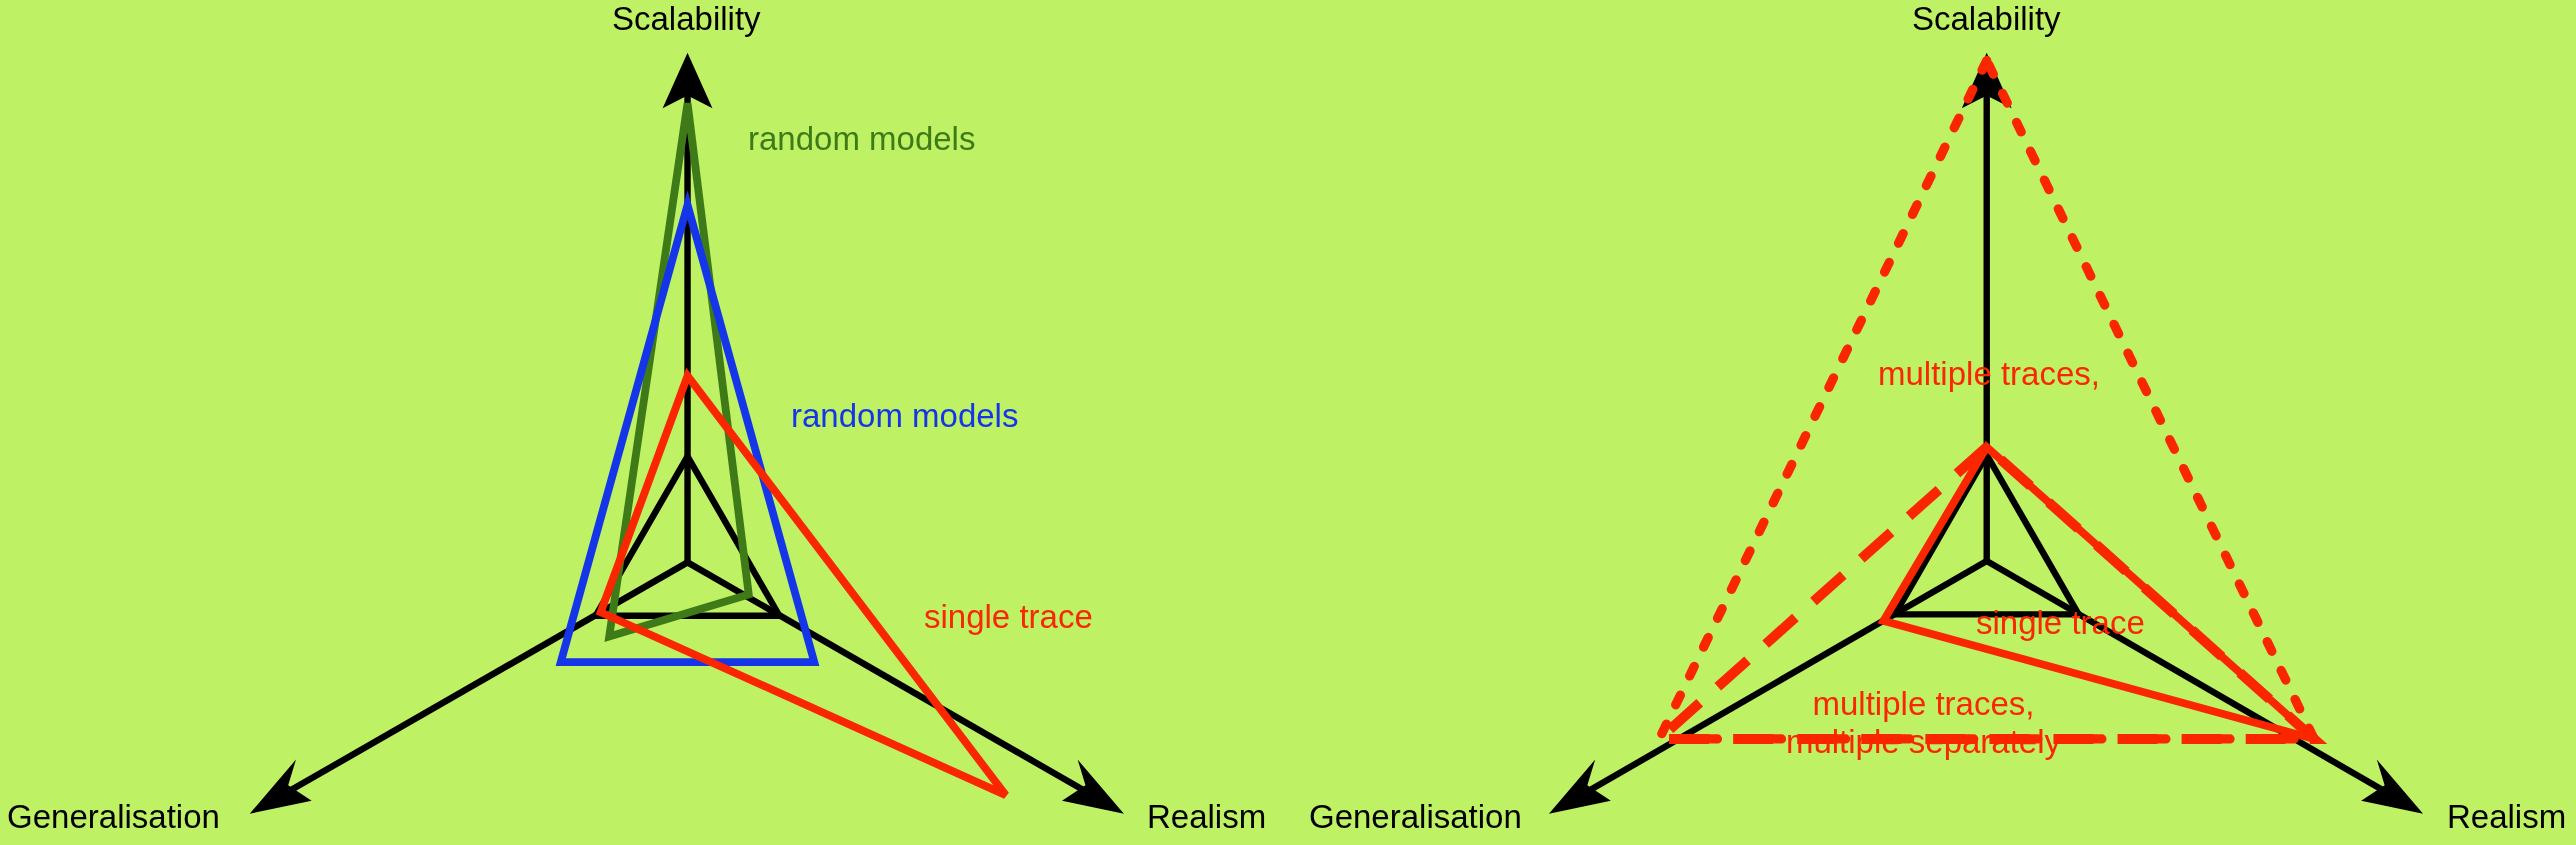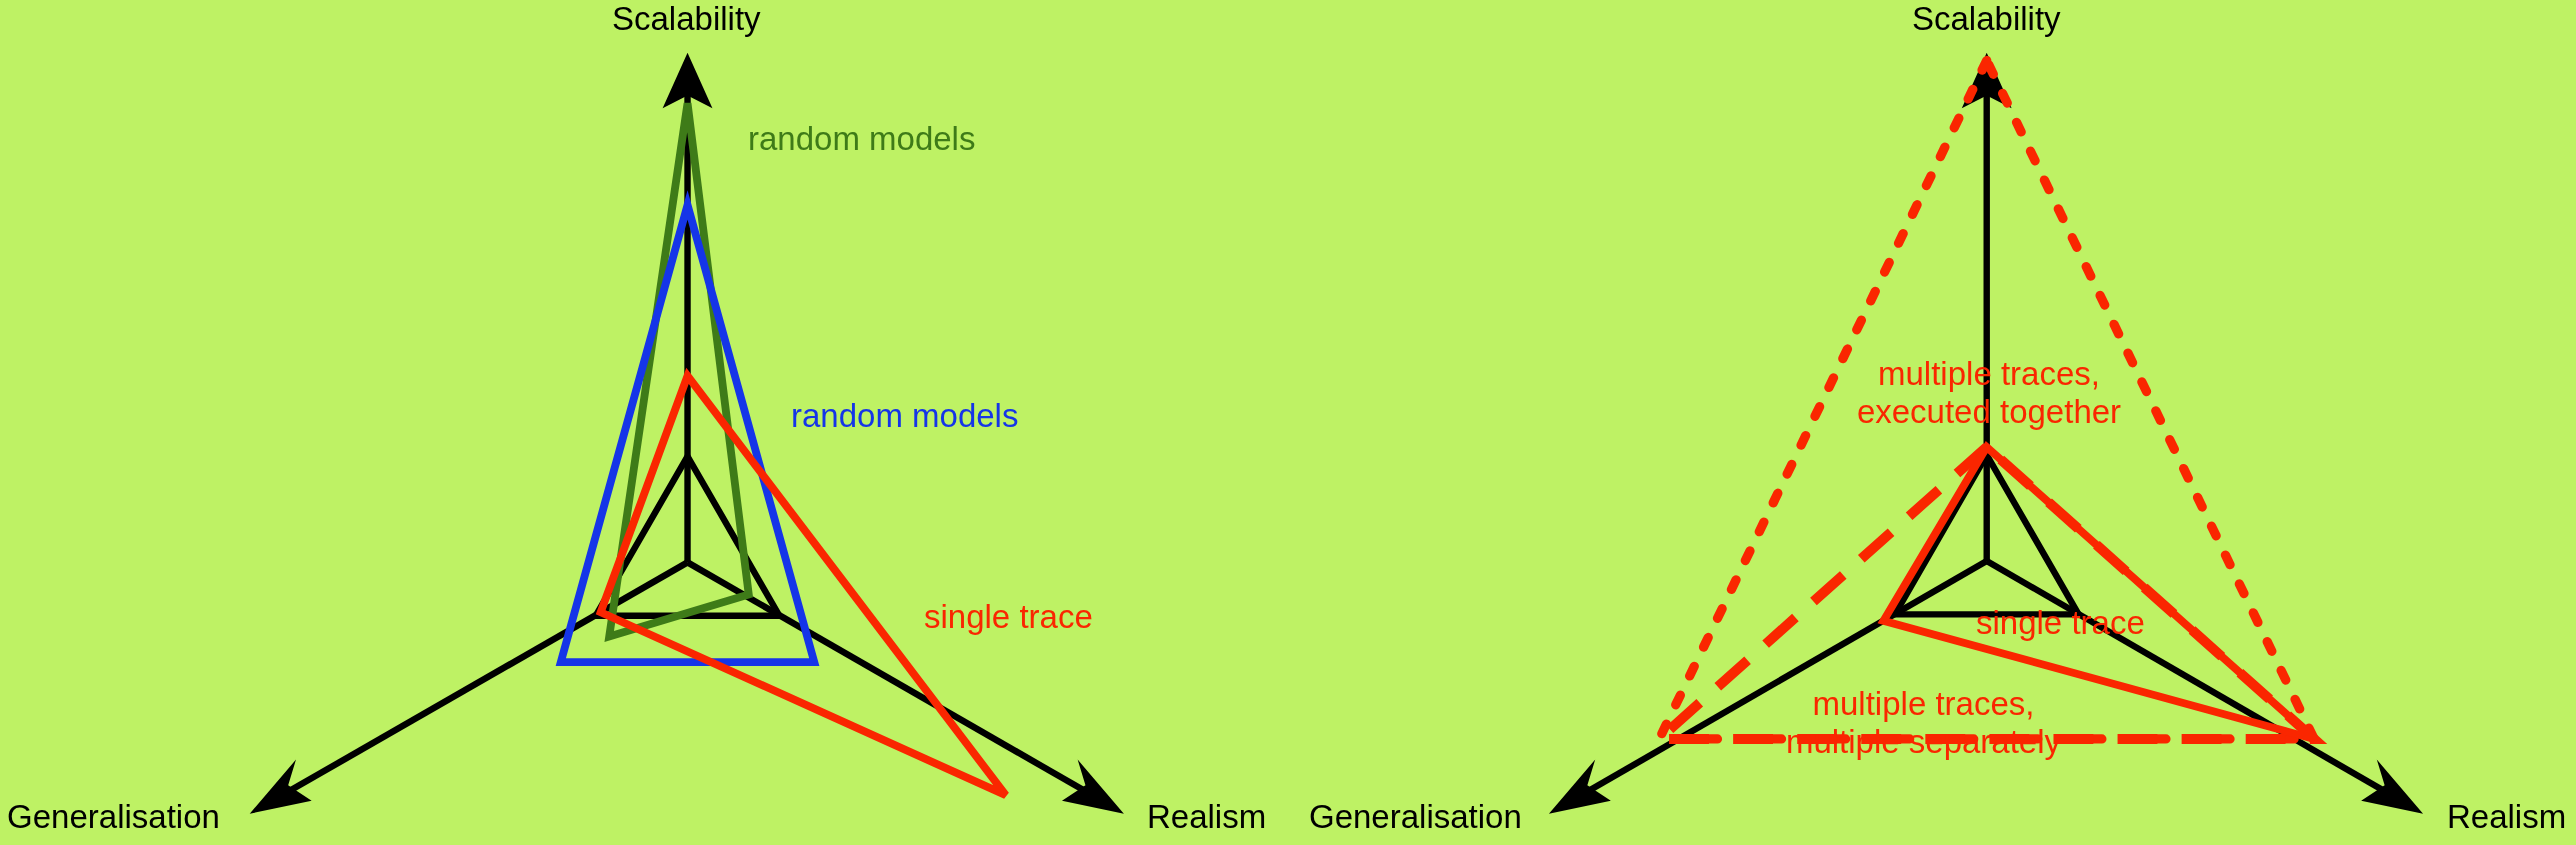--- a/index.html
+++ b/index.html
@@ -117,21 +117,20 @@
   <div class="series-label lbl-red" style="left:924px; top:598px;">single trace</div>
 
   <div class="axis-label" style="left:1912px; top:1.4px;">Scalability</div>
 
   <div class="axis-label" style="left:1309px; top:799px;">Generalisation</div>
 
   <div class="axis-label" style="left:2447px; top:799px;">Realism</div>
 
   <div class="series-label lbl-red lbl-center" style="left:1836px; top:355px; width:306px; margin-left:0;">
     <div>multiple traces,</div>
-    <div>executed together</div>
   </div>
 
   <div class="series-label lbl-red" style="left:1976px; top:604px;">single trace</div>
 
   <div class="series-label lbl-red lbl-center" style="left:1724px; top:685px; width:399px;">
     <div>multiple traces,</div>
     <div>multiple separately</div>
   </div>
 
 </div>

